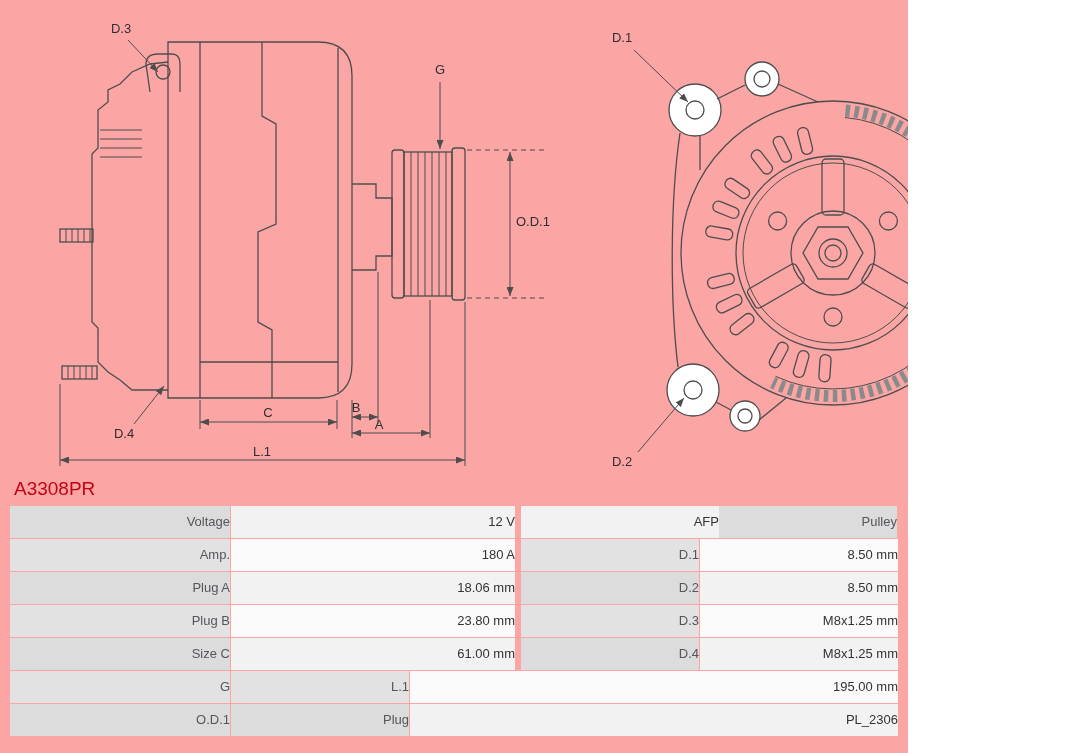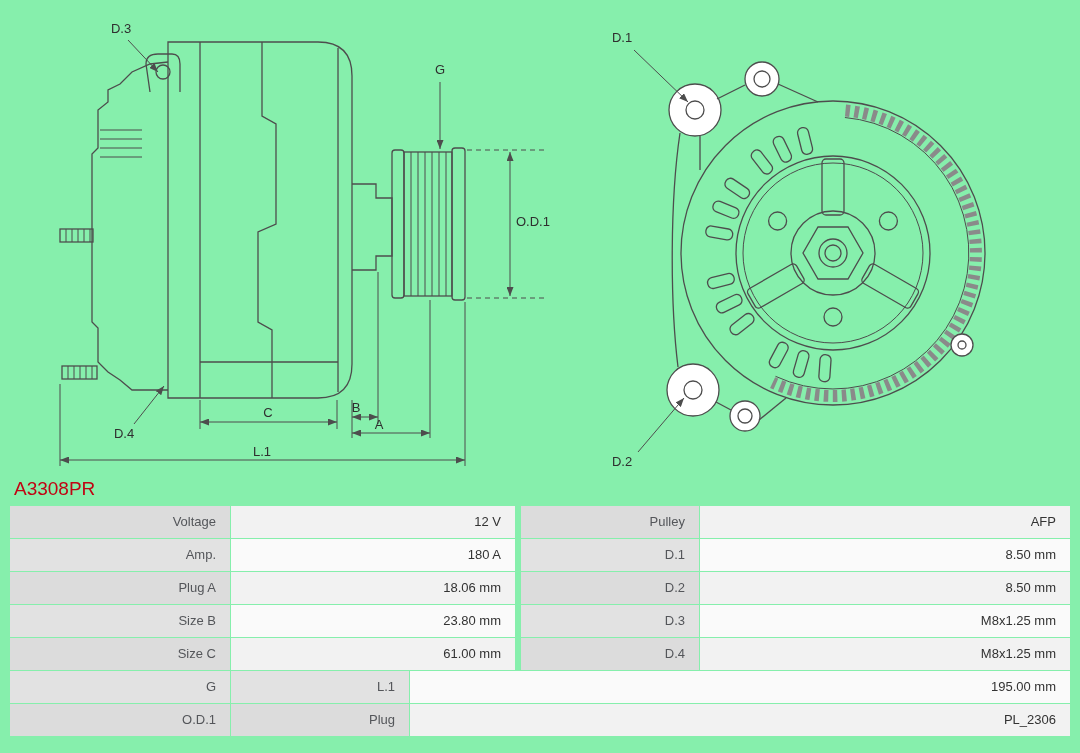--- a/index.html
+++ b/index.html
@@ -1,21 +1,21 @@
 <!DOCTYPE html>
 <html><head>
 <meta charset="utf-8">
 <style>
   html,body{margin:0;padding:0;background:#fff;font-family:"Liberation Sans", sans-serif;}
-  .page{width:1080px;height:753px;background:#86efac;overflow:hidden;}
+  .page{width:908px;height:753px;background:#fca5a5;overflow:hidden;}
   .drawing{display:block;}
   .part-number{padding:0 0 6px 14px;font-size:19px;font-weight:500;color:#c00413;line-height:22px;}
   .spec-table{margin:0 10px;}
   .spec-row{display:flex;margin-bottom:1px;}
-  .cell{height:32px;line-height:32px;box-sizing:border-box;text-align:right;padding-right:14px;font-size:13px;white-space:nowrap;overflow:hidden;}
+  .cell{height:32px;line-height:32px;box-sizing:border-box;text-align:right;font-size:13px;white-space:nowrap;overflow:hidden;}
   .c1{width:220px;margin-right:1px;}
   .c2{width:284px;margin-right:6px;}
   .c3{width:178px;margin-right:1px;}
   .c4{flex:1;}
   .label{background:#dcdcdc;color:#54565a;}
   .value{background:#f2f2f2;color:#333;}
   .spec-row:nth-child(even) .label{background:#e2e2e2;}
   .spec-row:nth-child(even) .value{background:#fafafa;}
   svg text{fill:#2f2f2f;font-size:13px;font-family:"Liberation Sans", sans-serif;}
 </style>
@@ -162,37 +162,37 @@
     <text x="622" y="42" text-anchor="middle">D.1</text>
     <text x="622" y="466" text-anchor="middle">D.2</text>
   </svg>
 
   <div class="part-number">A3308PR</div>
 
   <div class="spec-table">
     <div class="spec-row">
       <div class="cell label c1">Voltage</div>
       <div class="cell value c2">12 V</div>
+      <div class="cell value c4">AFP</div>
       <div class="cell label c3">Pulley</div>
-      <div class="cell value c4">AFP</div>
     </div>
     <div class="spec-row">
       <div class="cell label c1">Amp.</div>
       <div class="cell value c2">180 A</div>
       <div class="cell label c3">D.1</div>
       <div class="cell value c4">8.50 mm</div>
     </div>
     <div class="spec-row">
       <div class="cell label c1">Plug A</div>
       <div class="cell value c2">18.06 mm</div>
       <div class="cell label c3">D.2</div>
       <div class="cell value c4">8.50 mm</div>
     </div>
     <div class="spec-row">
-      <div class="cell label c1">Size B</div>
+      <div class="cell label c1">Plug B</div>
       <div class="cell value c2">23.80 mm</div>
       <div class="cell label c3">D.3</div>
       <div class="cell value c4">M8x1.25 mm</div>
     </div>
     <div class="spec-row">
       <div class="cell label c1">Size C</div>
       <div class="cell value c2">61.00 mm</div>
       <div class="cell label c3">D.4</div>
       <div class="cell value c4">M8x1.25 mm</div>
     </div>

